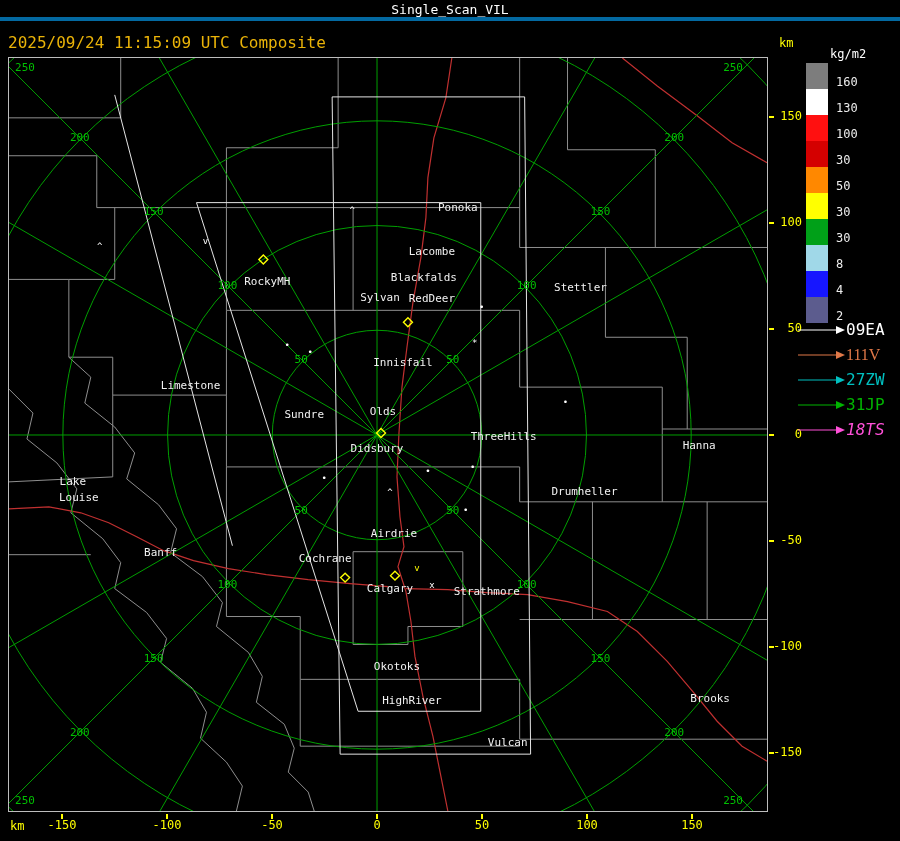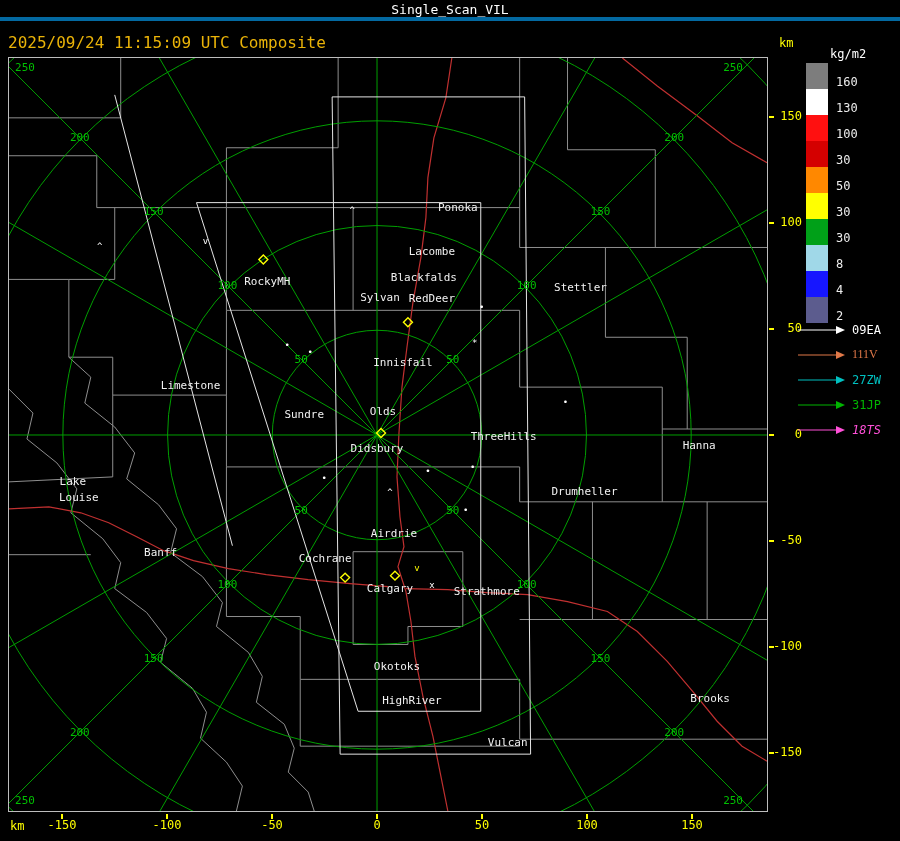--- a/index.html
+++ b/index.html
@@ -17,21 +17,21 @@
   .hlabel{position:absolute;width:44px;text-align:center;color:#ffff00;font-size:12px}
   .htick{position:absolute;width:2px;height:5px;background:#ffff00}
   .km-bottom{position:absolute;left:10px;top:819px;color:#ffff00;font-size:12px}
   .legend-unit{position:absolute;left:830px;top:47px;color:#ffffff;font-size:12px}
   #legend{position:absolute;left:806px;top:63px}
   .lrow{display:flex;align-items:flex-end;height:26px}
   .swatch{width:22px;height:26px}
   .lval{margin-left:8px;color:#ededed;font-size:12px}
   #radar-list{position:absolute;left:798px;top:317px}
   .rrow{display:flex;align-items:center;height:25px}
-  .rlabel{margin-left:6px;font-size:12px}
+  .rlabel{font-size:16px}
 </style>
 </head>
 <body>
 
 <div class="titlebar">
   <span>Single_Scan_VIL</span>
 </div>
 
 <div class="timestamp">2025/09/24 11:15:09 UTC Composite</div>
 <div class="km-top">km</div>

